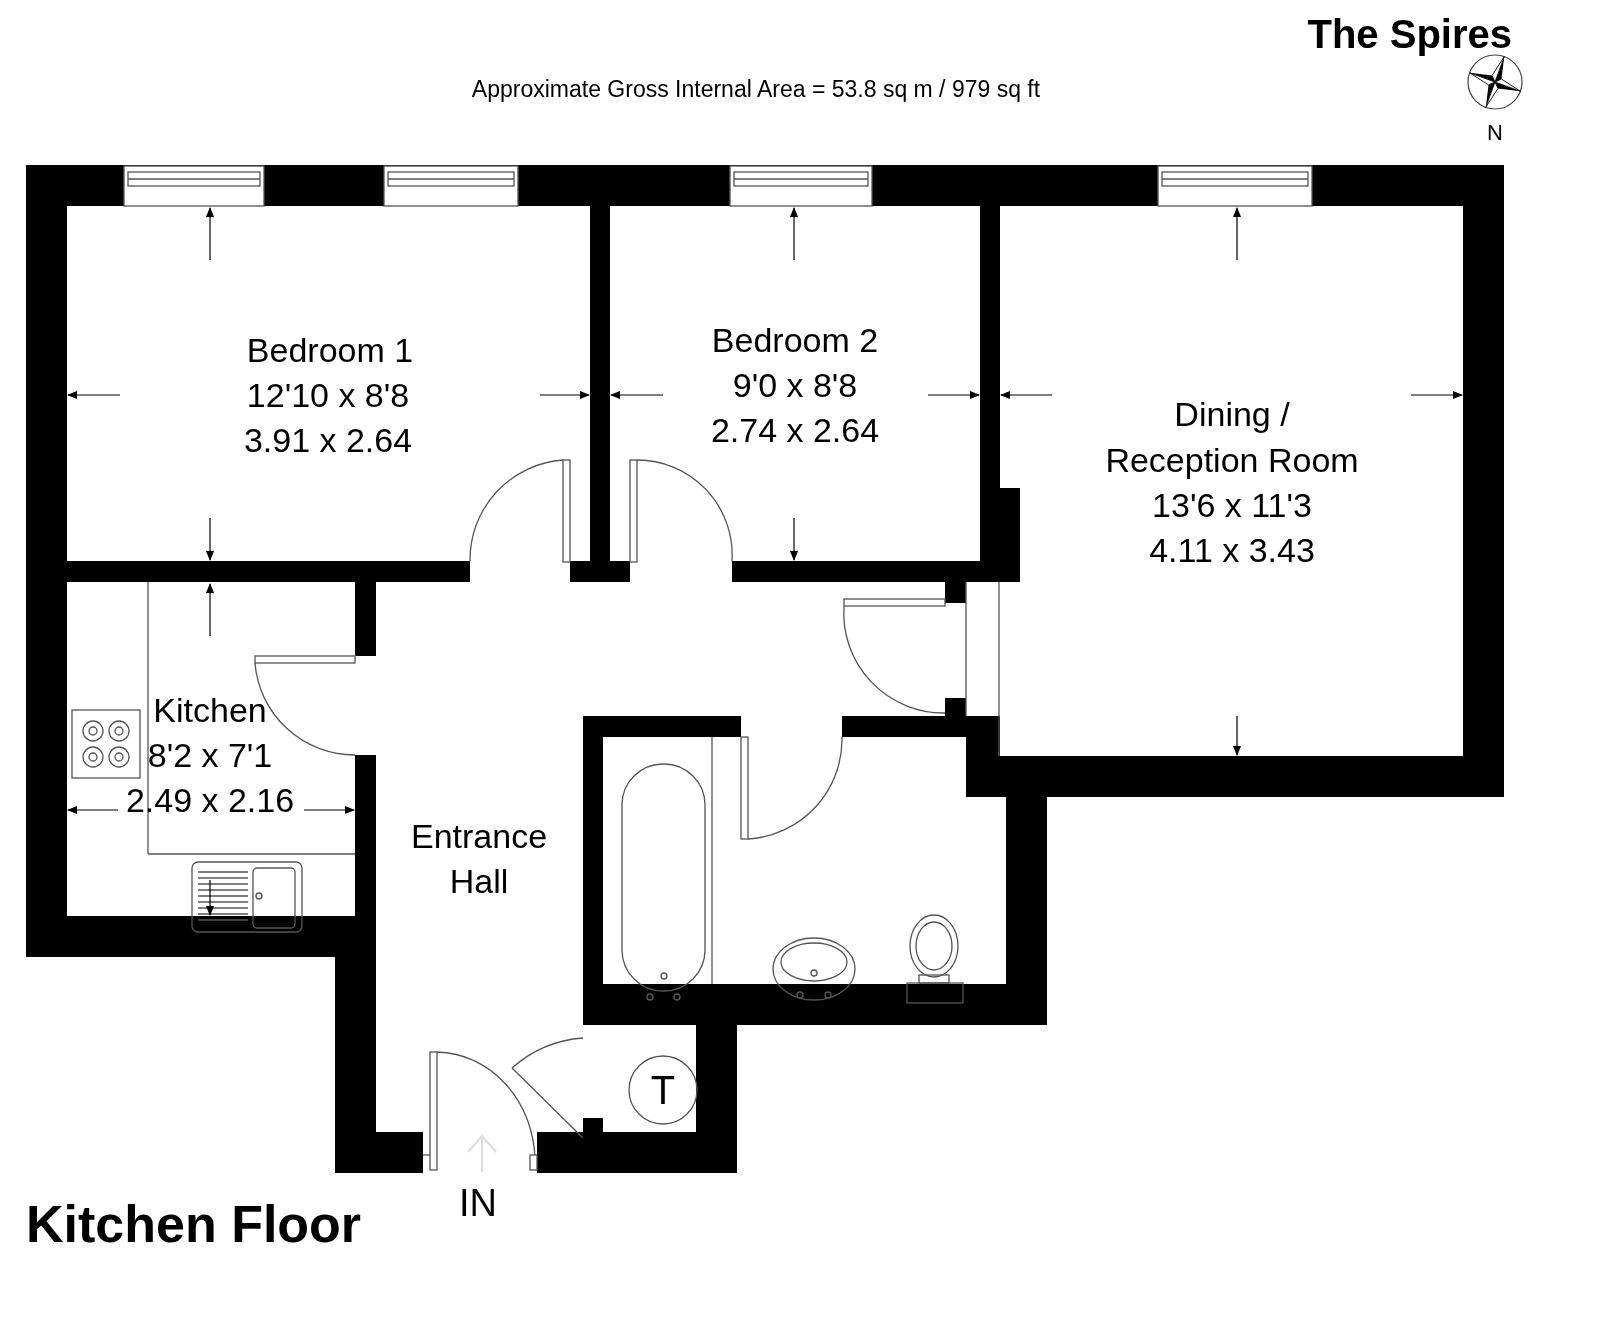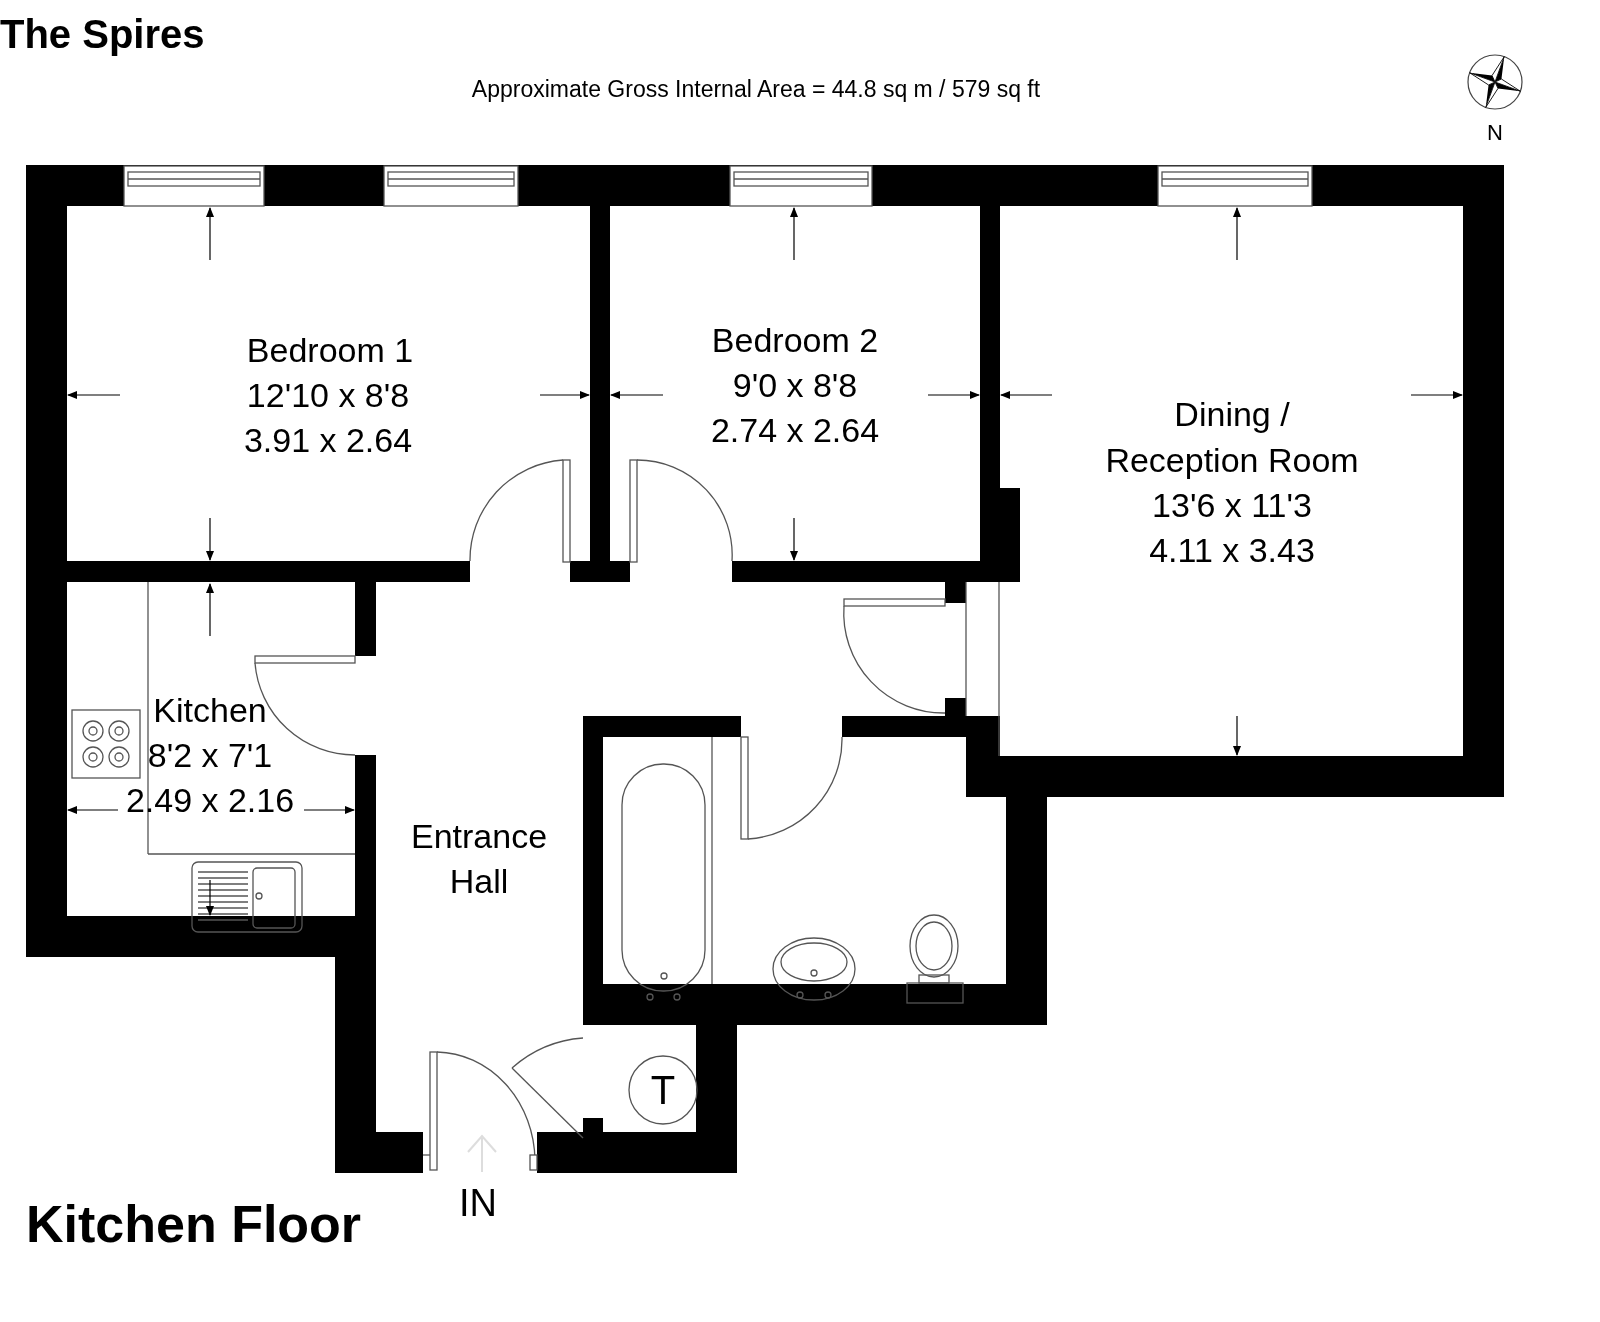--- a/index.html
+++ b/index.html
@@ -1,37 +1,37 @@
 <!DOCTYPE html>
 <html><head>
   <meta charset="utf-8">
   <style>
     html, body { margin: 0; padding: 0; background: #ffffff; }
     body { width: 1600px; height: 1322px; position: relative; overflow: hidden;
            font-family: "Liberation Sans", sans-serif; color: #000; }
-    .title { position: absolute; left: 0; width: 1512px; top: 12px; text-align: left;
+    .title { position: absolute; left: 0; width: 1512px; top: 12px; text-align: right;
              font-weight: bold; font-size: 40px; }
     .subtitle { position: absolute; left: 0; width: 1512px; top: 76px; text-align: center;
                 font-size: 23px; }
     .floor-label { position: absolute; left: 26px; top: 1194px; font-weight: bold; font-size: 52px; }
     svg { position: absolute; left: 0; top: 0; }
     .wall { fill: #000; }
     .thin { fill: none; stroke: #555; stroke-width: 1.3; }
     .thinw { fill: #fff; stroke: #555; stroke-width: 1.3; }
     .arr { stroke: #000; stroke-width: 1.2; fill: none; }
     .arrh { fill: #000; }
     .rlabel { font-family: "Liberation Sans", sans-serif; font-size: 34px; fill: #000; text-anchor: middle; }
     .tlabel { font-family: "Liberation Sans", sans-serif; font-size: 40px; fill: #000; text-anchor: middle; }
     .nlabel { font-family: "Liberation Sans", sans-serif; font-size: 22px; fill: #000; text-anchor: middle; }
   </style>
 </head>
 <body>
 
 <div class="title">The Spires</div>
-<div class="subtitle">Approximate Gross Internal Area = 44.8 sq m / 579 sq ft</div>
+<div class="subtitle">Approximate Gross Internal Area = 53.8 sq m / 979 sq ft</div>
 <div class="floor-label">Kitchen Floor</div>
 
 <svg width="1600" height="1322" viewBox="0 0 1600 1322">
   <defs>
     <marker id="ah" markerWidth="10" markerHeight="10" refX="9" refY="5" orient="auto" markerUnits="userSpaceOnUse">
       <path d="M0,1 L10,5 L0,9 Z" class="arrh"></path>
     </marker>
   </defs>
 
   <g>

